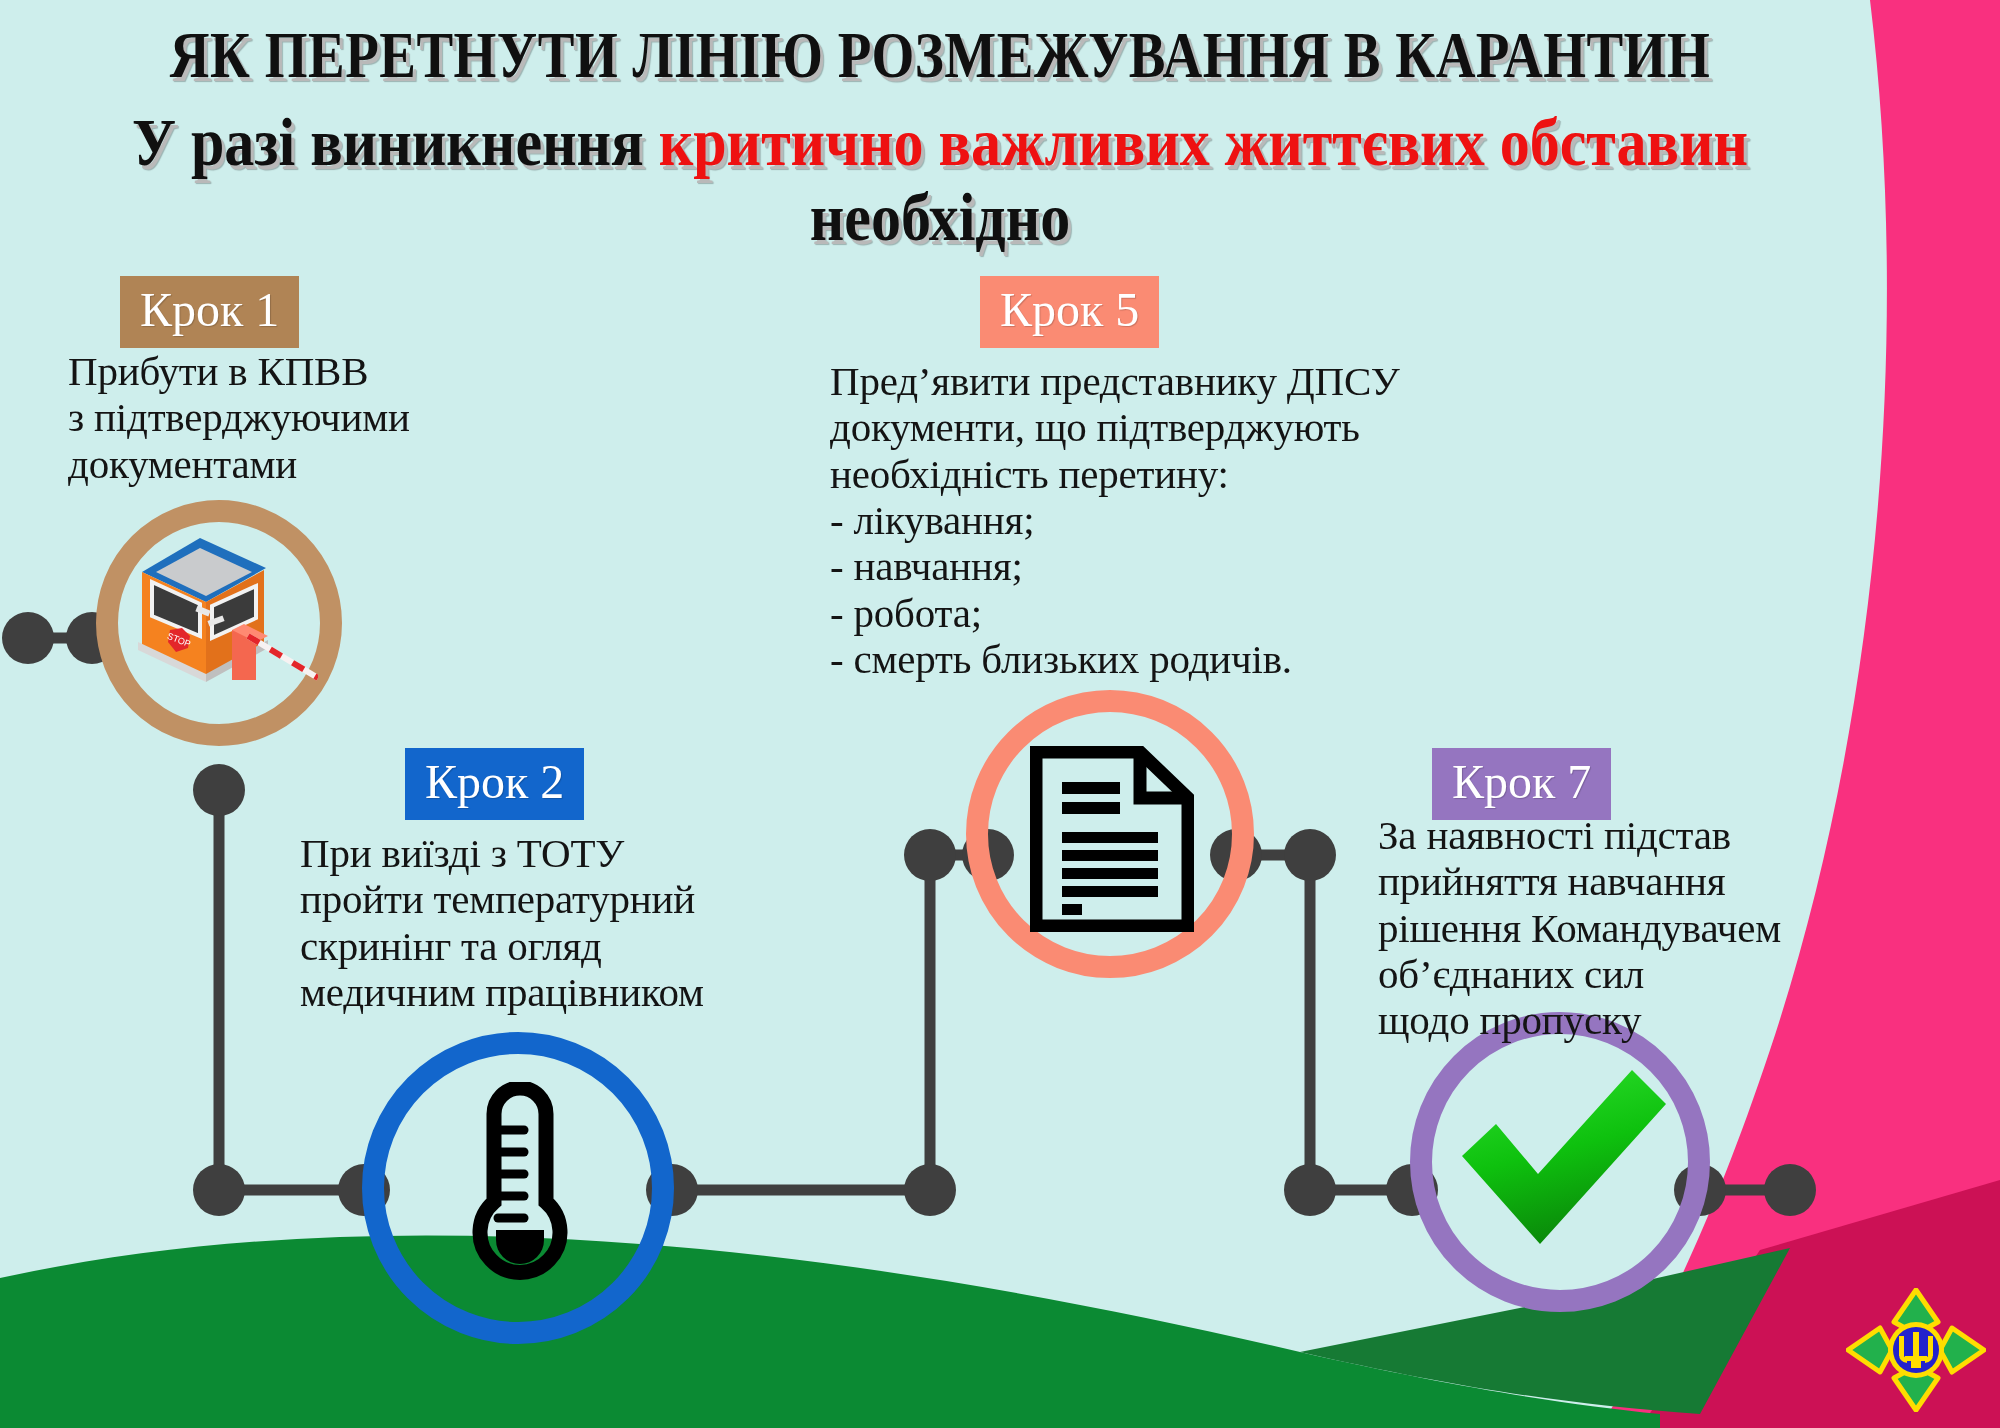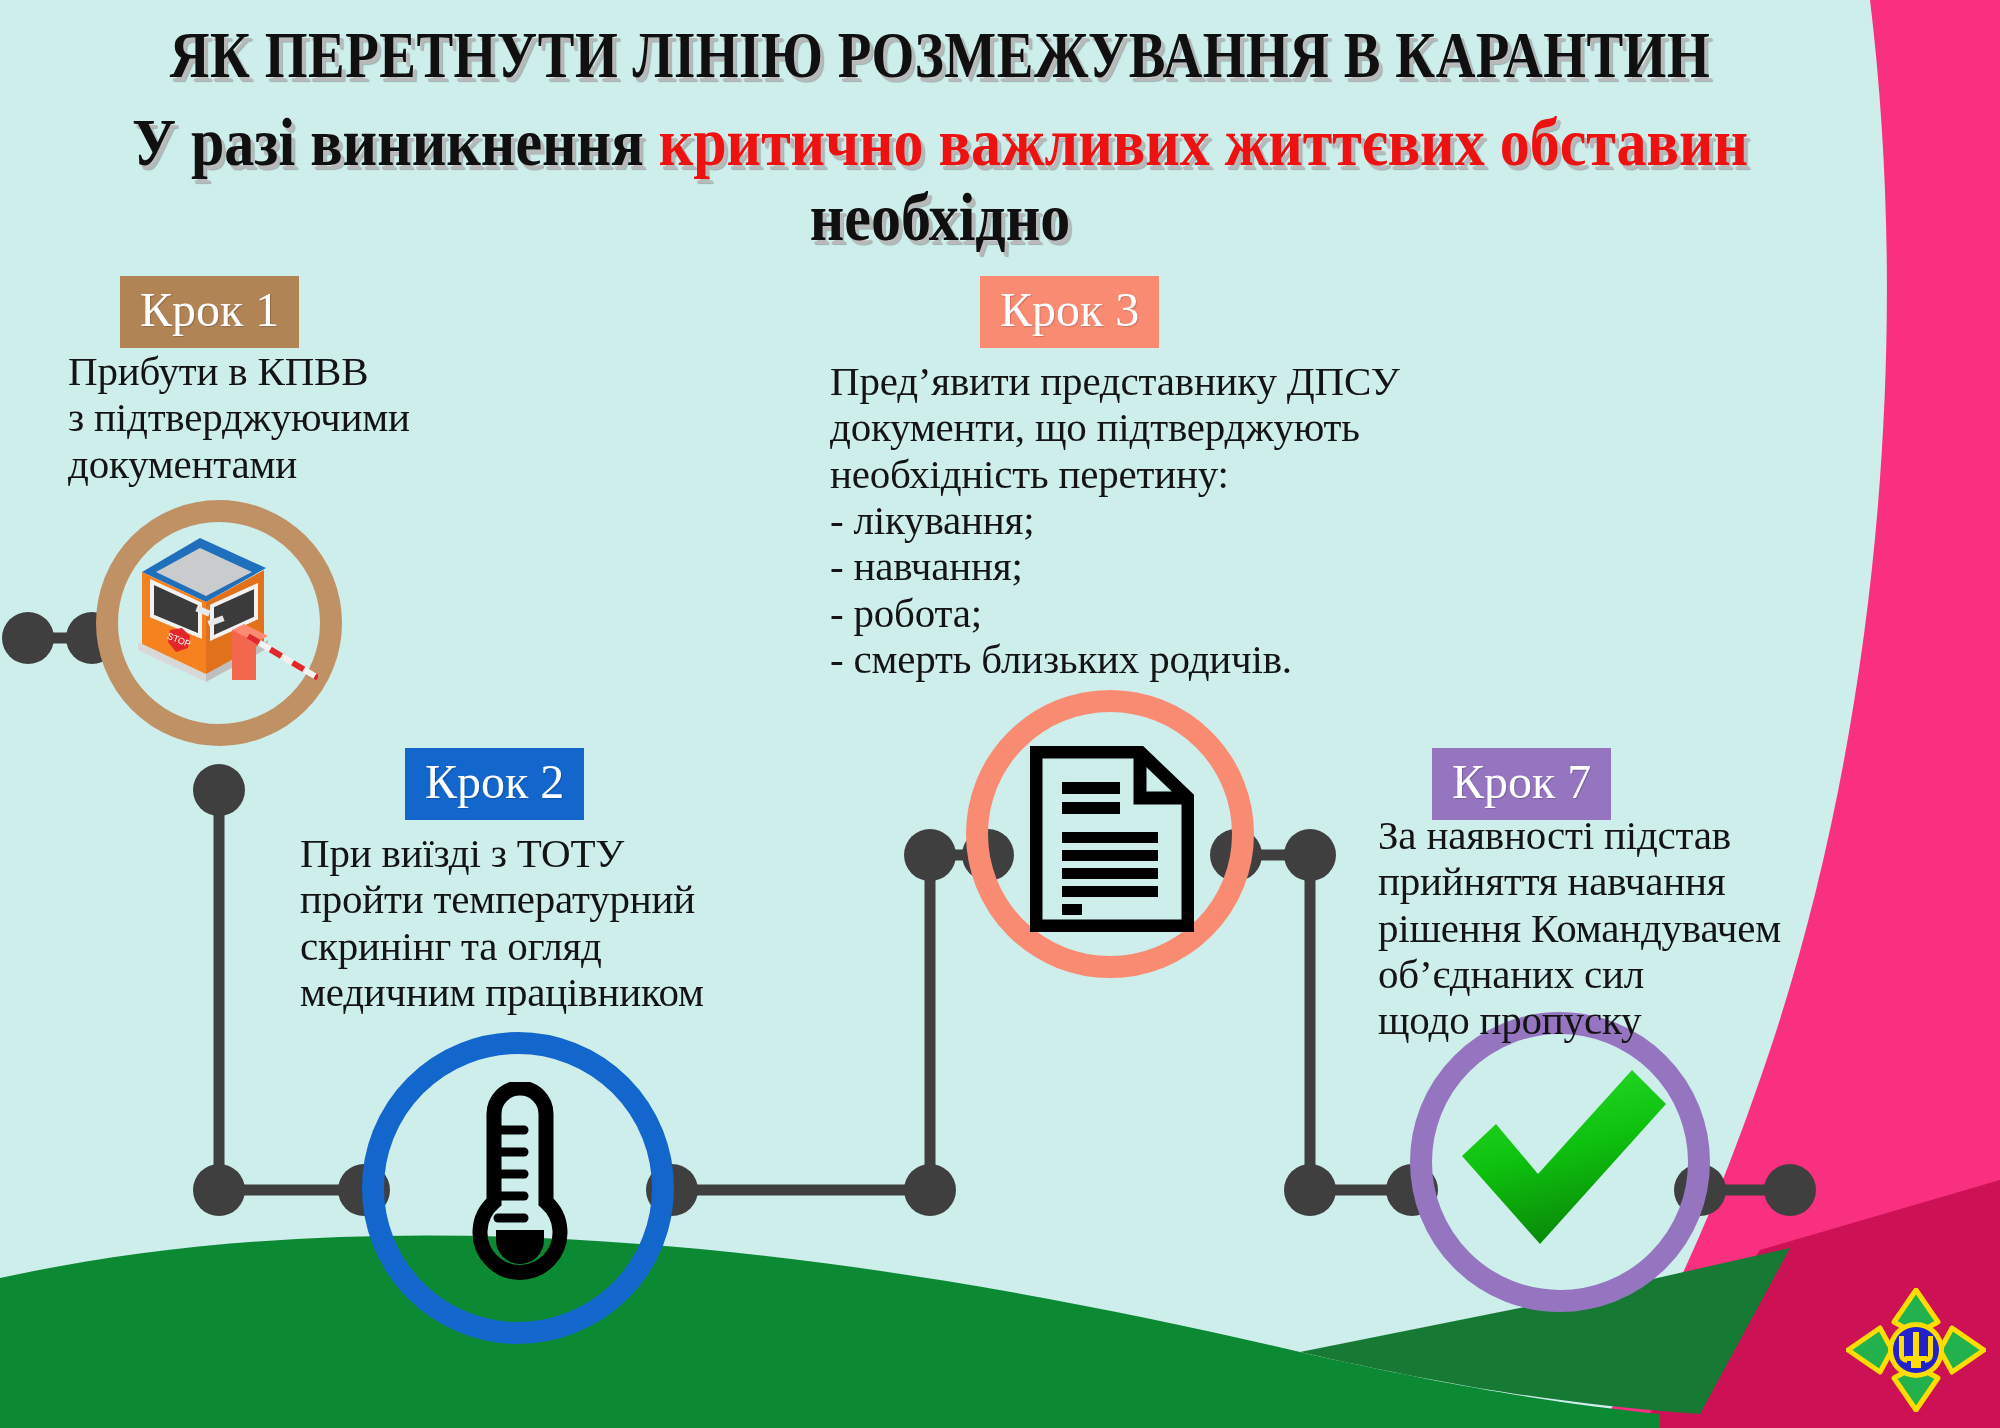--- a/index.html
+++ b/index.html
@@ -268,21 +268,21 @@
           <stop offset="55%" stop-color="#0ec10e"></stop>
           <stop offset="100%" stop-color="#0a8c0a"></stop>
         </linearGradient>
       </defs>
       <polygon points="10,88 44,56 86,106 180,2 214,36 88,176" fill="url(#checkGrad)"></polygon>
     </svg>
   </div>
 
   <div class="badge" id="badge-1">Крок 1</div>
   <div class="badge" id="badge-2">Крок 2</div>
-  <div class="badge" id="badge-3">Крок 3</div>
+  <div class="badge" id="badge-3">Крок 5</div>
   <div class="badge" id="badge-4">Крок 7</div>
 
   <div class="step-text" id="text-2">При виїзді з ТОТУ
 пройти температурний
 скринінг та огляд
 медичним працівником</div>
   <div class="step-text" id="text-1">Прибути в КПВВ
 з підтверджуючими
 документами</div>
   <div class="step-text" id="text-3">Пред’явити представнику ДПСУ

